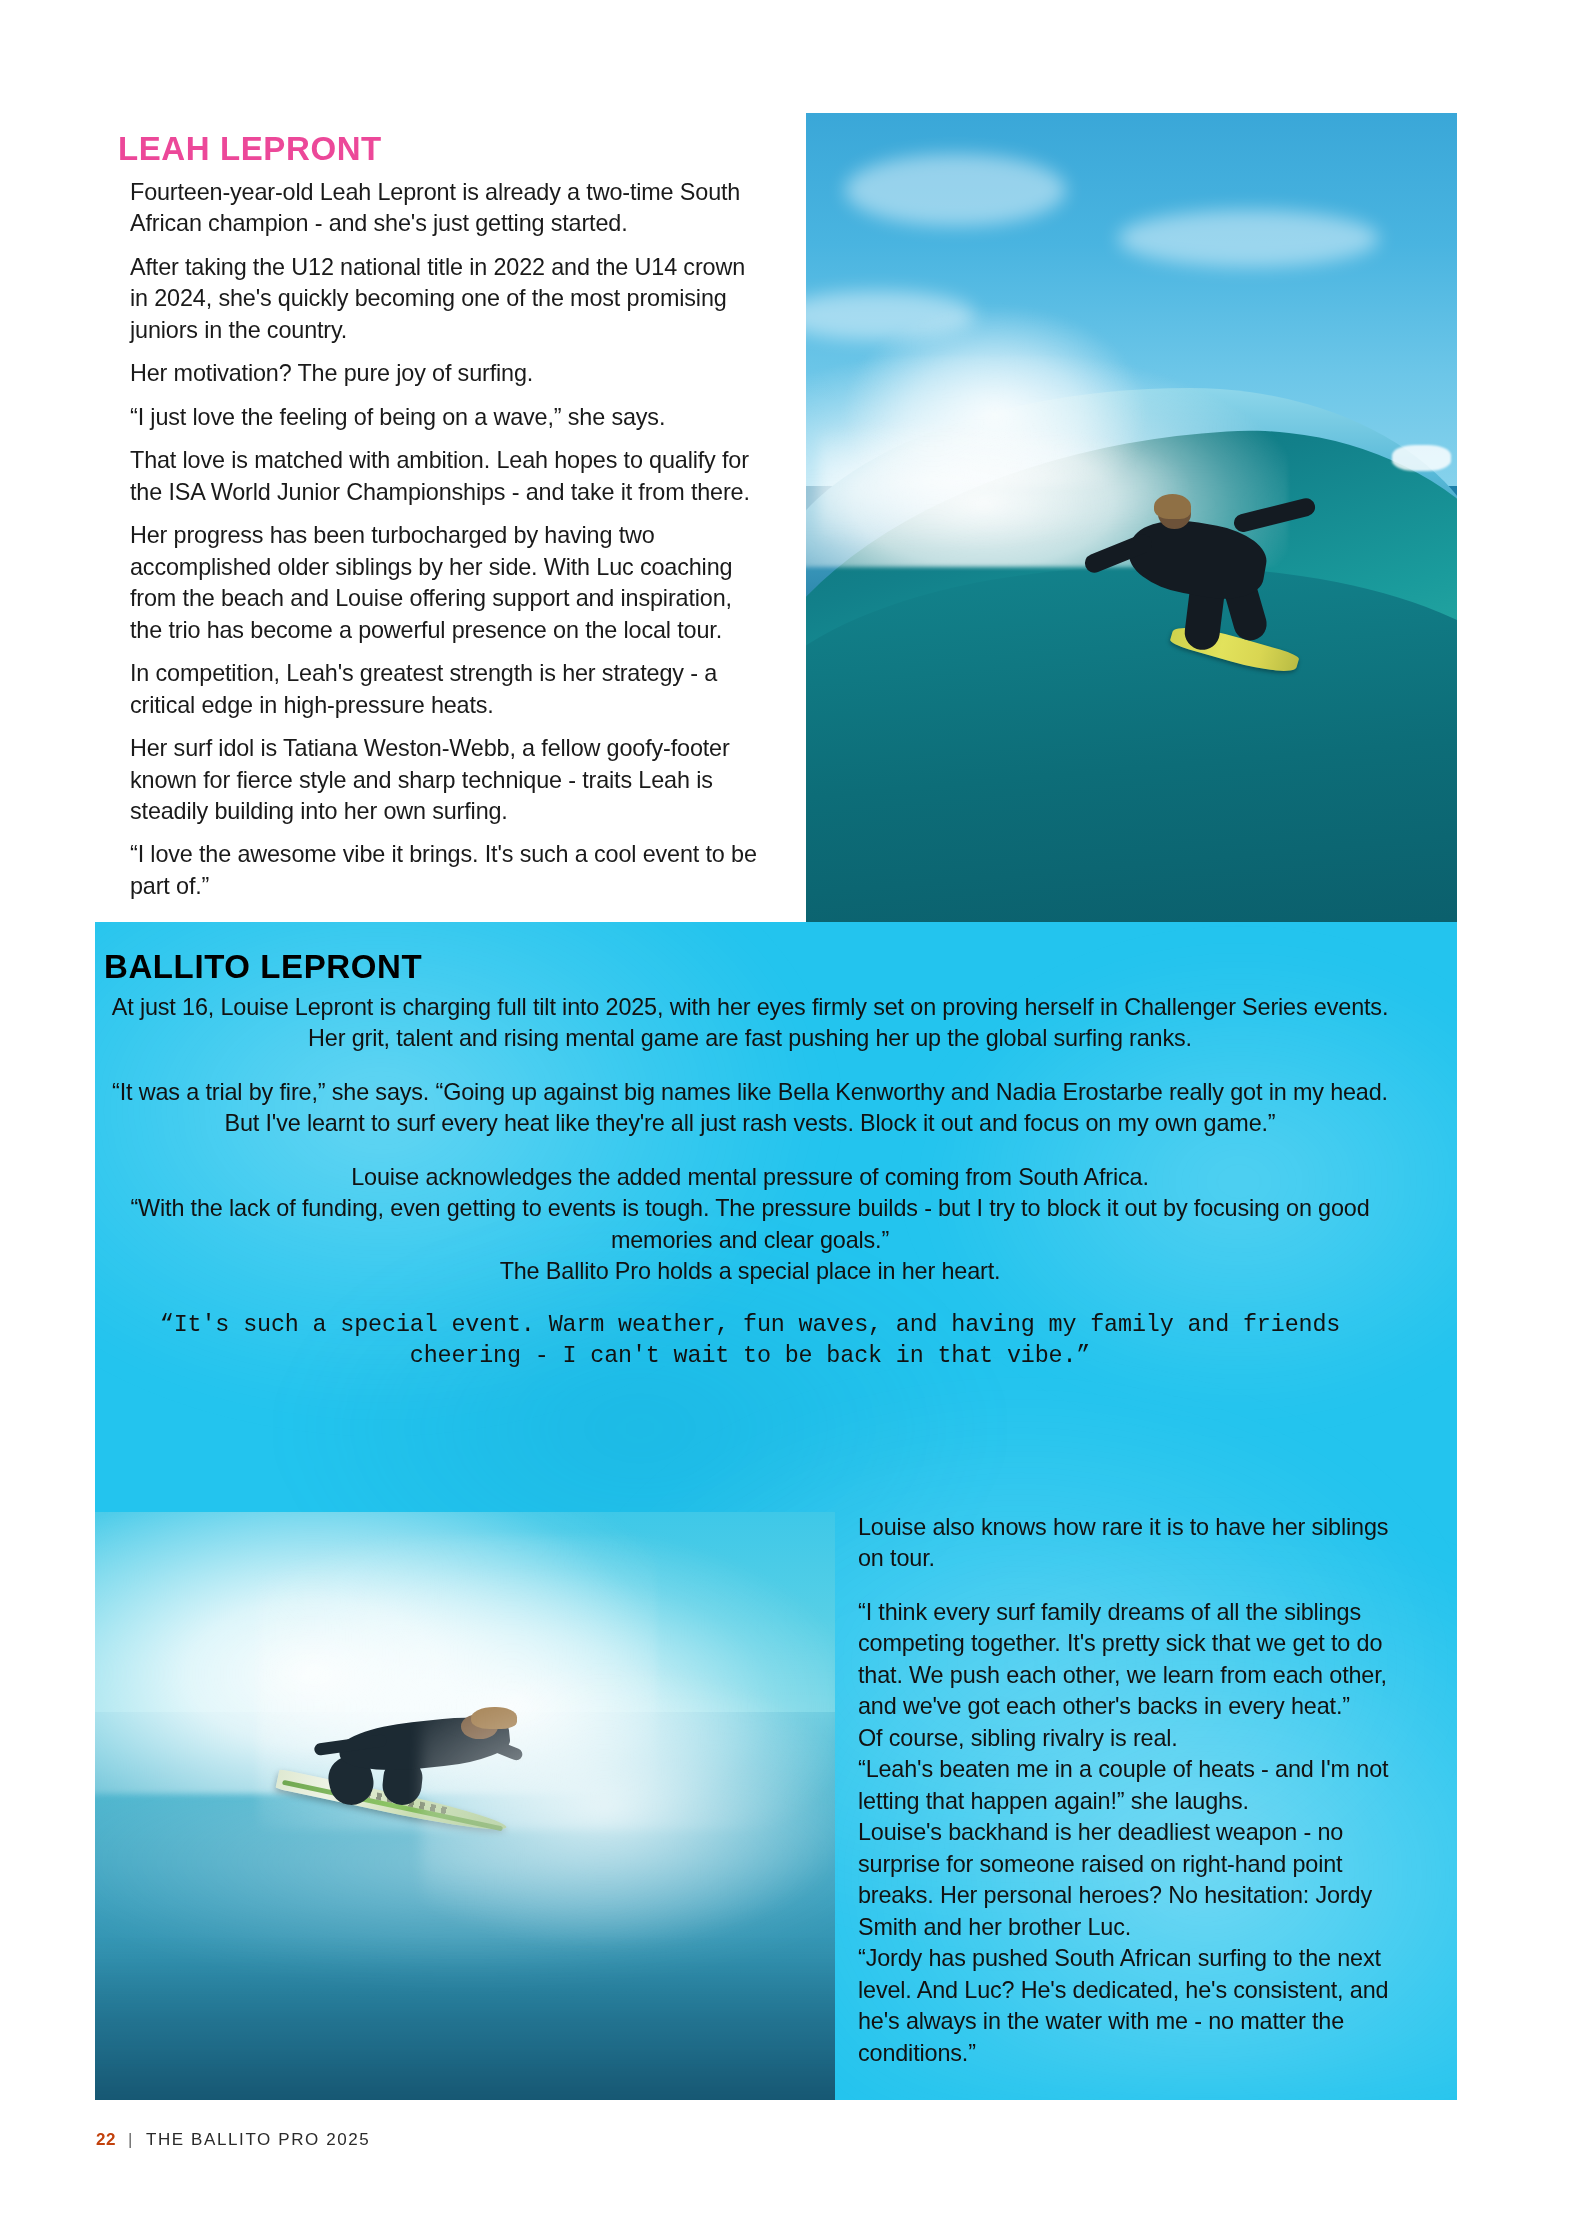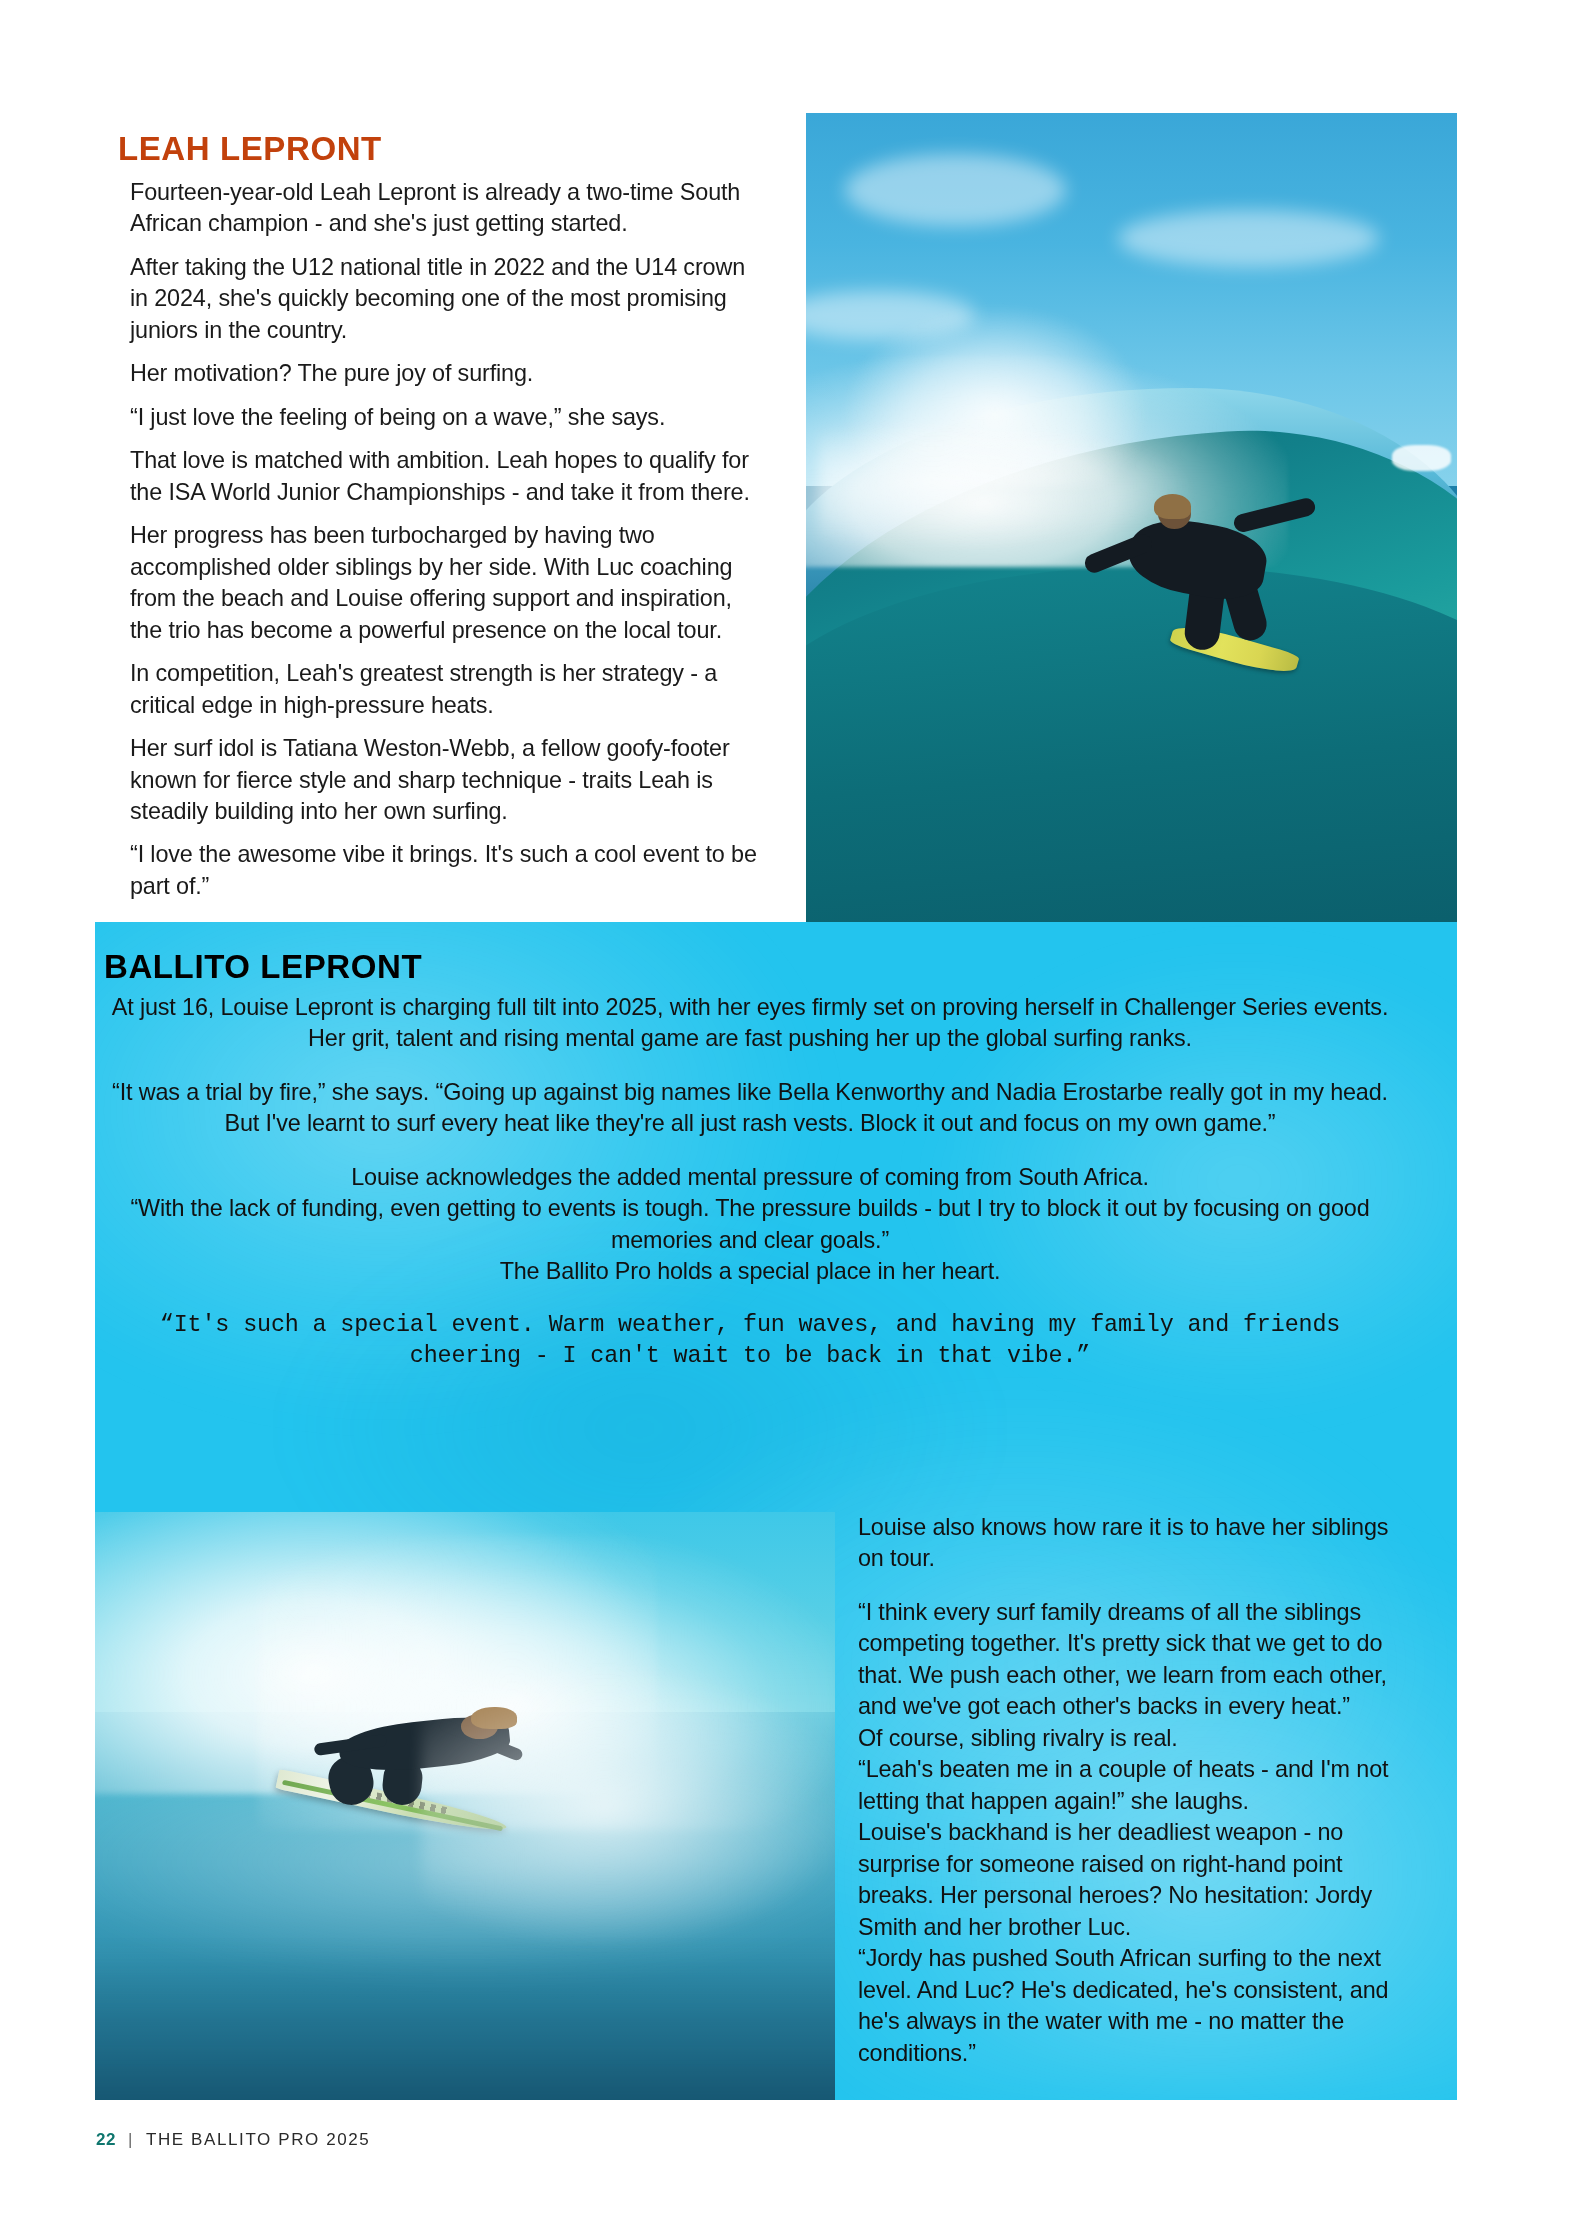--- a/index.html
+++ b/index.html
@@ -24,21 +24,21 @@
     position: absolute;
     left: 118px;
     top: 132px;
     width: 655px;
   }
 
   .headline {
     font-weight: 900;
     font-size: 33px;
     letter-spacing: 0.6px;
-    color: #c2410c;
+    color: #ec4899;
     line-height: 1.0;
     margin-bottom: 3px;
     font-stretch: condensed;
   }
 
   .leah-body {
     font-size: 23.4px;
     line-height: 1.345;
     color: #1a1a1a;
     letter-spacing: -0.15px;
@@ -323,21 +323,21 @@
     position: absolute;
     left: 96px;
     bottom: 74px;
     display: flex;
     align-items: center;
     gap: 12px;
     font-size: 17px;
     letter-spacing: 1.6px;
     color: #1a1a1a;
   }
-  .footer .pagenum { font-weight: 800; color:#0f766e; letter-spacing: 0.5px; }
+  .footer .pagenum { font-weight: 800; color:#c2410c; letter-spacing: 0.5px; }
   .footer .bar { color:#6a6a6a; }
   .footer .ftitle { font-weight: 400; color:#2a2a2a; }
 </style>
 </head>
 <body>
 
 <div class="page">
 
   <div class="leah-col">
     <div class="headline">LEAH LEPRONT</div>

